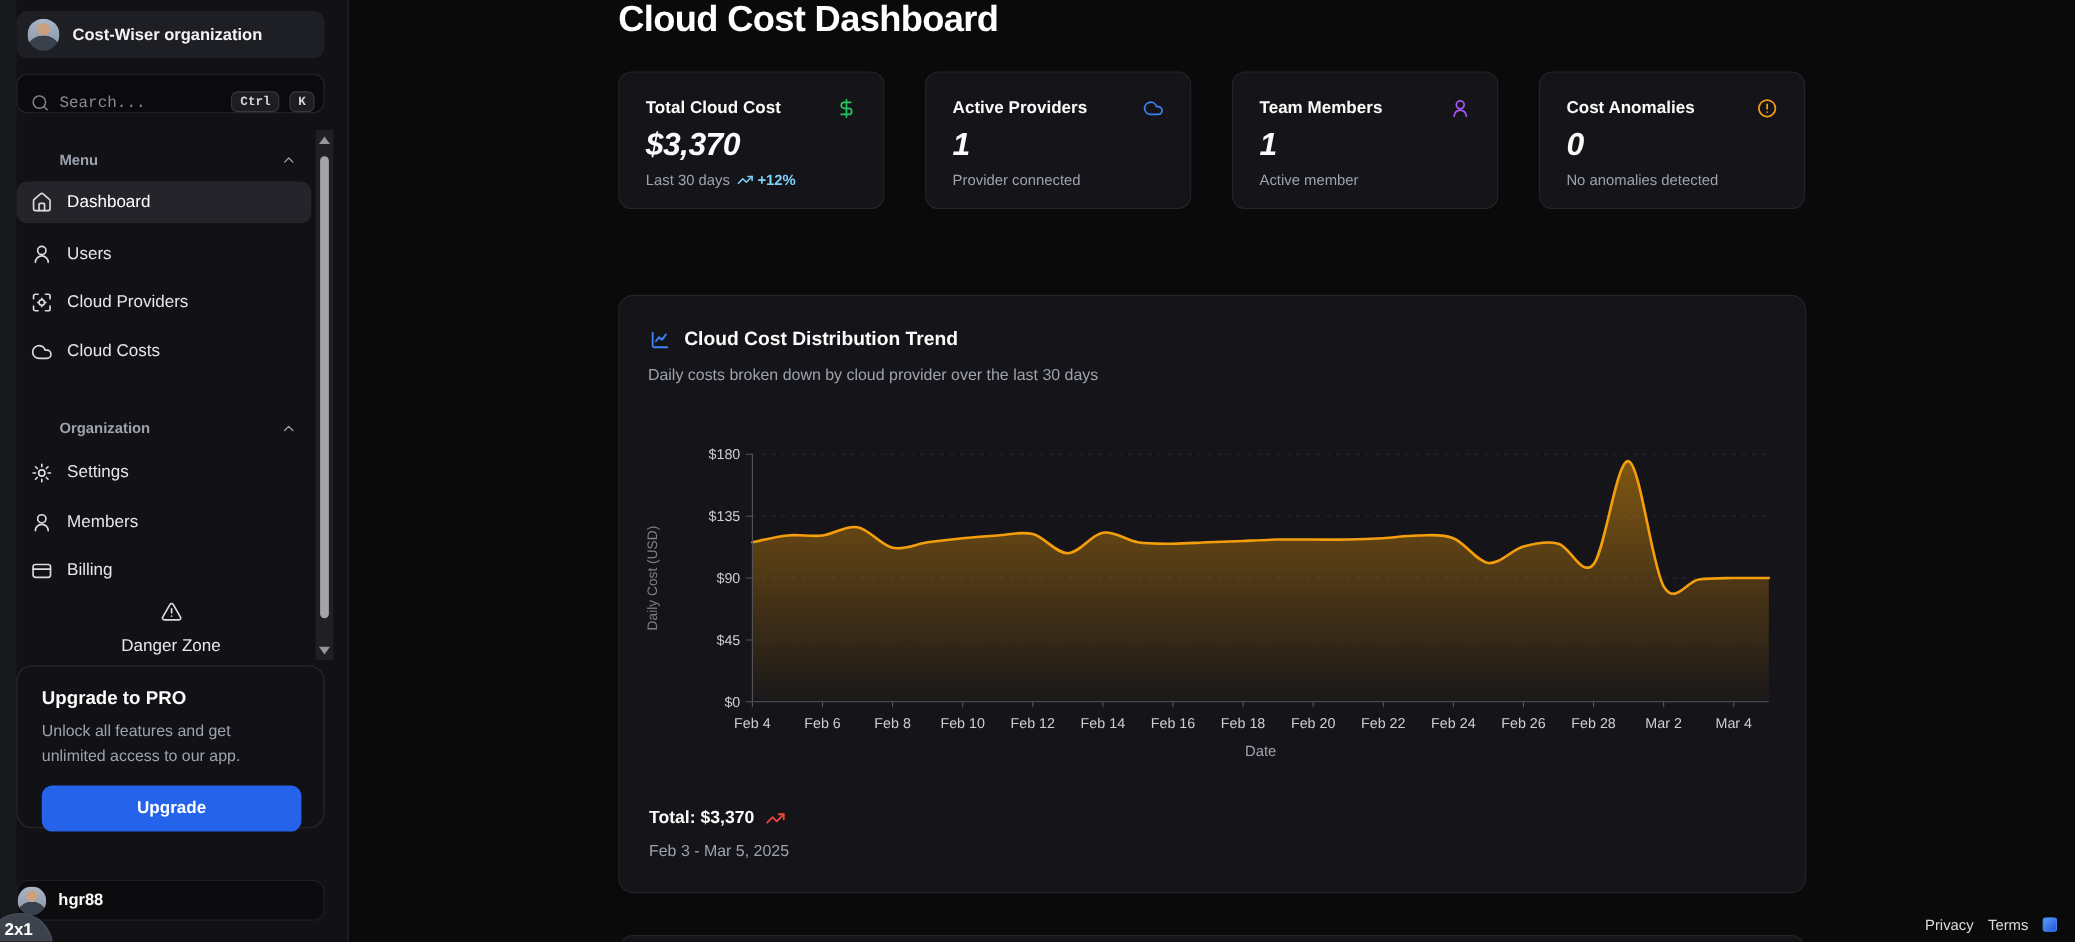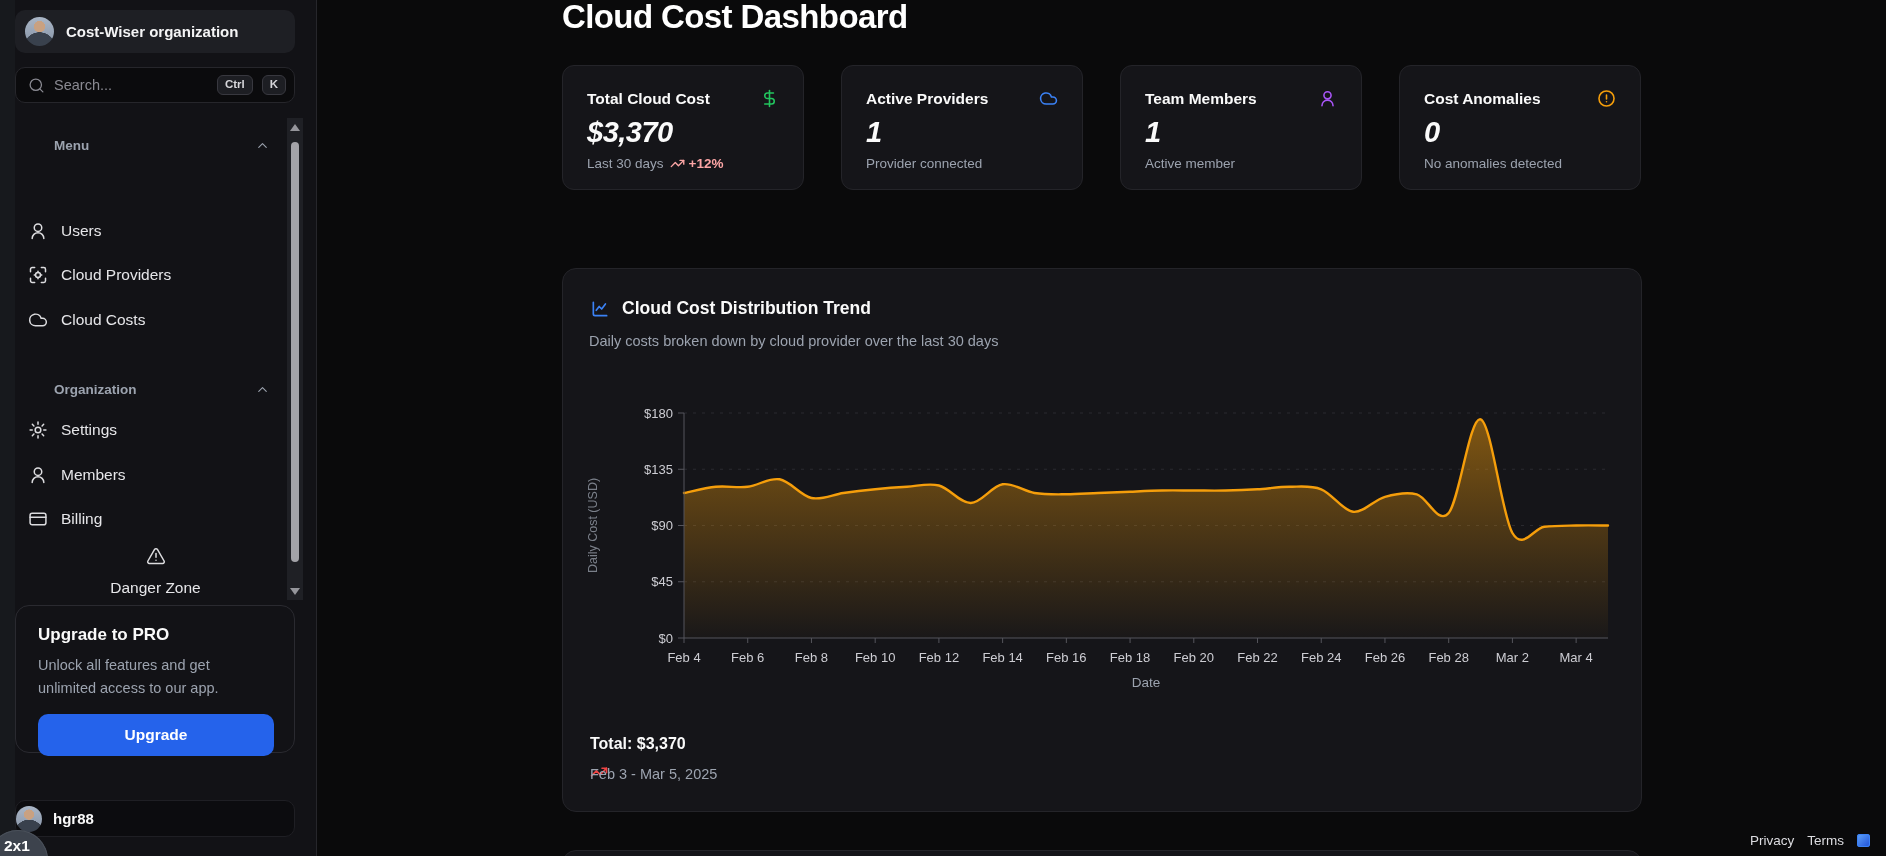--- a/index.html
+++ b/index.html
@@ -16,21 +16,21 @@
   .sidebar { position:absolute; left:0; top:0; width:317px; height:856px; background:#121216; border-right:1px solid #26262b; }
   .edge-strip { position:absolute; left:0; top:0; width:15px; height:856px; background:#17191d; }
   .org-pill { position:absolute; left:15px; top:10px; width:280px; height:43px; background:#1e1f24; border-radius:10px; display:flex; align-items:center; gap:12px; padding:0 10px; cursor:pointer; }
   .avatar { width:29px; height:29px; border-radius:50%; flex:none;
     background:
       radial-gradient(circle at 50% 33%, #c9a181 0 23%, rgba(0,0,0,0) 24%),
       radial-gradient(circle at 50% 108%, #39414d 0 46%, rgba(0,0,0,0) 47%),
       linear-gradient(180deg,#aab6c6,#8693a6); }
   .org-name { font-size:15px; font-weight:600; color:#f4f4f5; }
 
-  .searchbox { position:absolute; left:15px; top:67px; width:280px; height:36px; background:#0b0b0d; border:1px solid #26262b; border-radius:10px; display:flex; align-items:center; gap:9px; padding:0 8px 0 12px; }
+  .searchbox { position:absolute; left:15px; top:67px; width:280px; height:36px; background:#0b0b0d; border:1px solid #26262b; border-radius:10px; display:flex; align-items:flex-end; gap:9px; padding:0 8px 0 12px;font-family:Liberation Mono, monospace; }
   .searchbox svg.ic { width:17px; height:17px; color:#8a8a92; }
   .searchbox input { flex:1; min-width:0; background:transparent; border:none; outline:none; color:#e4e4e7; font-size:14.5px; font-family:inherit; }
   .searchbox input::placeholder { color:#8a8a92; }
   .kbd { background:#1d1e23; border:1px solid #38383f; border-radius:6px; color:#d6d6da; font-size:11.5px; font-weight:600; padding:3px 7px; line-height:1; }
 
   .section-head { position:absolute; left:25px; width:245px; display:flex; justify-content:space-between; align-items:center; color:#9ca3af; font-size:13.5px; font-weight:700; cursor:pointer;padding-left:29px; }
   .section-head svg.ic { width:15px; height:15px; color:#9ca3af; }
   .nav-item { position:absolute; left:15px; width:268px; height:38px; border-radius:10px; display:flex; align-items:center; gap:13px; padding-left:13px; font-size:15.5px; font-weight:500; color:#e6e6e9; cursor:pointer; }
   .nav-item svg.ic { color:#dcdcdf; }
   .nav-item.active { background:#24242a; color:#ffffff; }
@@ -60,21 +60,21 @@
   .stat-value { margin-top:8px; font-size:29px; font-weight:800; letter-spacing:-0.5px;font-style:italic; }
   .stat-sub { margin-top:7px; font-size:13.5px; color:#9ca3af; display:flex; align-items:center; gap:6px; }
   .trend { display:flex; align-items:center; gap:4px; font-weight:600; }
   .trend svg.ic { width:15px; height:15px; stroke-width:2.2; }
 
   .chart-card { position:absolute; left:562px; top:268px; width:1080px; height:544px; background:#151519; border:1px solid #242429; border-radius:14px; }
   .cc-title-row { position:absolute; left:27px; top:29px; display:flex; align-items:center; gap:12px; font-size:17.5px; font-weight:700; color:#fafafa; }
   .cc-title-row svg.ic { width:20px; height:20px; color:#3b82f6; stroke-width:2; }
   .cc-subtitle { position:absolute; left:26px; top:64px; font-size:14.5px; color:#9ca3af; }
   #trend-svg { position:absolute; left:0; top:122px; }
-  .cc-total-row { position:absolute; left:27px; top:466px; display:flex; align-items:flex-start; gap:10px; font-size:16px; font-weight:700; color:#fafafa;flex-direction:column; }
+  .cc-total-row { position:absolute; left:27px; top:466px; display:flex; align-items:center; gap:10px; font-size:16px; font-weight:700; color:#fafafa; }
   .cc-total-row svg.ic { width:18px; height:18px; color:#ef4444; stroke-width:2.2; }
   .cc-range { position:absolute; left:27px; top:497px; font-size:14.5px; color:#9ca3af; }
 
   .next-card-sliver { position:absolute; left:562px; top:850px; width:1080px; height:20px; background:#151519; border:1px solid #242429; border-radius:14px 14px 0 0; }
 
   
   .bp-badge { position:absolute; left:-12px; top:830px; width:60px; height:60px; border-radius:50%; background:#3d434d; box-shadow:0 0 0 1px #4a505a inset; }
   .bp-badge span { position:absolute; left:16px; top:7px; font-size:15.5px; font-weight:700; color:#fff; }
   .footer-links { position:absolute; right:16px; top:833px; display:flex; align-items:center; gap:13px; font-size:13.5px; color:#dcdce0; }
   .footer-links a { color:#dcdce0; text-decoration:none; cursor:pointer; }
@@ -103,20 +103,27 @@
     <span class="kbd">K</span>
   </div>
 
   <div class="section-head" style="top:138px;">
     <span>Menu</span>
     <svg class="ic" viewBox="0 0 24 24">
         <path d="m18 15-6-6-6 6"></path>
       </svg>
   </div>
 
+  <div class="nav-item active" style="top:165px;">
+    <svg class="ic" viewBox="0 0 24 24">
+        <path d="M3 10.2a2 2 0 0 1 .7-1.5l7-6a2 2 0 0 1 2.6 0l7 6a2 2 0 0 1 .7 1.5V19a2 2 0 0 1-2 2H5a2 2 0 0 1-2-2z"></path>
+        <path d="M15 21v-7a1 1 0 0 0-1-1h-4a1 1 0 0 0-1 1v7"></path>
+      </svg>
+    <span>Dashboard</span>
+  </div>
   <div class="nav-item" style="top:212px;">
     <svg class="ic" viewBox="0 0 24 24">
         <circle cx="12" cy="8" r="4.5"></circle>
         <path d="M5 21c0-3.9 3.1-7 7-7s7 3.1 7 7"></path>
       </svg>
     <span>Users</span>
   </div>
   <div class="nav-item" style="top:256px;">
     <svg class="ic" viewBox="0 0 24 24">
         <path d="M3 8V5a2 2 0 0 1 2-2h3"></path>
@@ -200,21 +207,21 @@
     <div class="stat-title-row">
       <span>Total Cloud Cost</span>
       <svg class="ic" viewBox="0 0 24 24" style="color: rgb(34, 197, 94);">
           <line x1="12" y1="2" x2="12" y2="22"></line>
           <path d="M17 5H9.5a3.5 3.5 0 0 0 0 7h5a3.5 3.5 0 0 1 0 7H6"></path>
         </svg>
     </div>
     <div class="stat-value">$3,370</div>
     <div class="stat-sub">
       <span>Last 30 days</span>
-      <span class="trend" style="color: #fca5a5;">
+      <span class="trend" style="color: #7dd3fc;">
         <svg class="ic" viewBox="0 0 24 24">
             <polyline points="22 7 13.5 15.5 8.5 10.5 2 17"></polyline>
             <polyline points="16 7 22 7 22 13"></polyline>
           </svg>
         <span>+12%</span>
       </span>
     </div>
   </section>
 
   <section class="stat-card" style="left:841px;">

